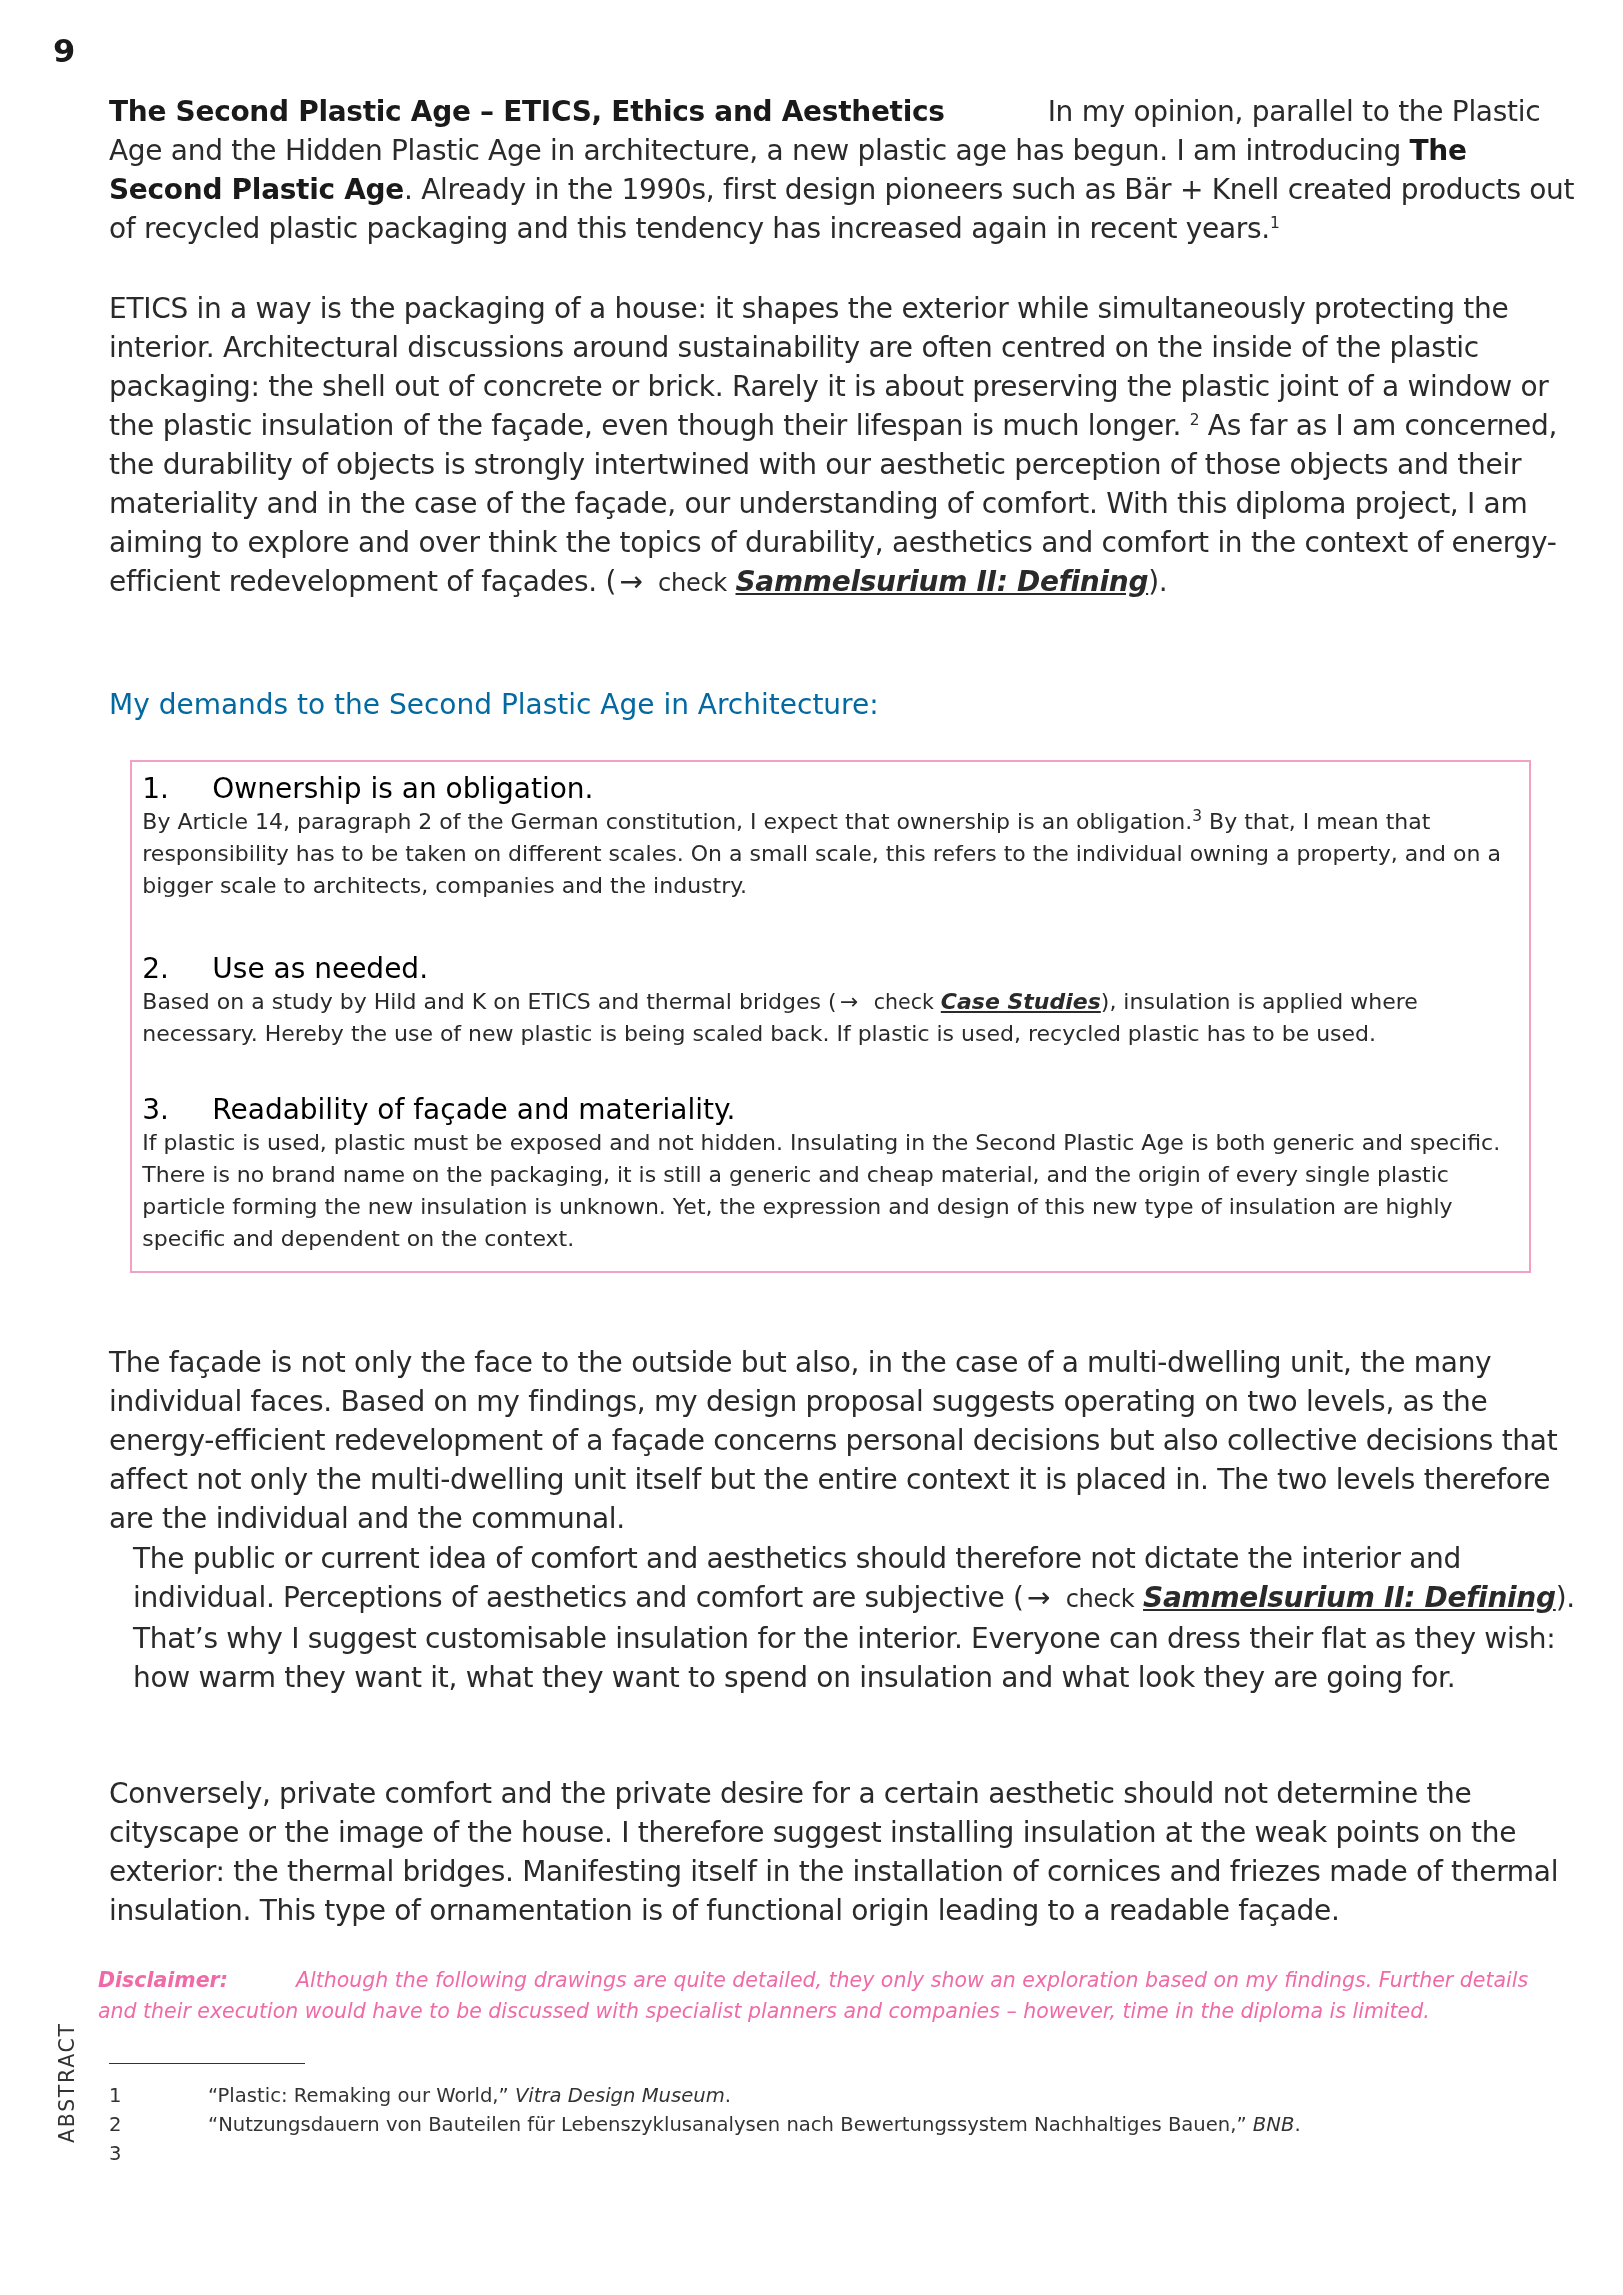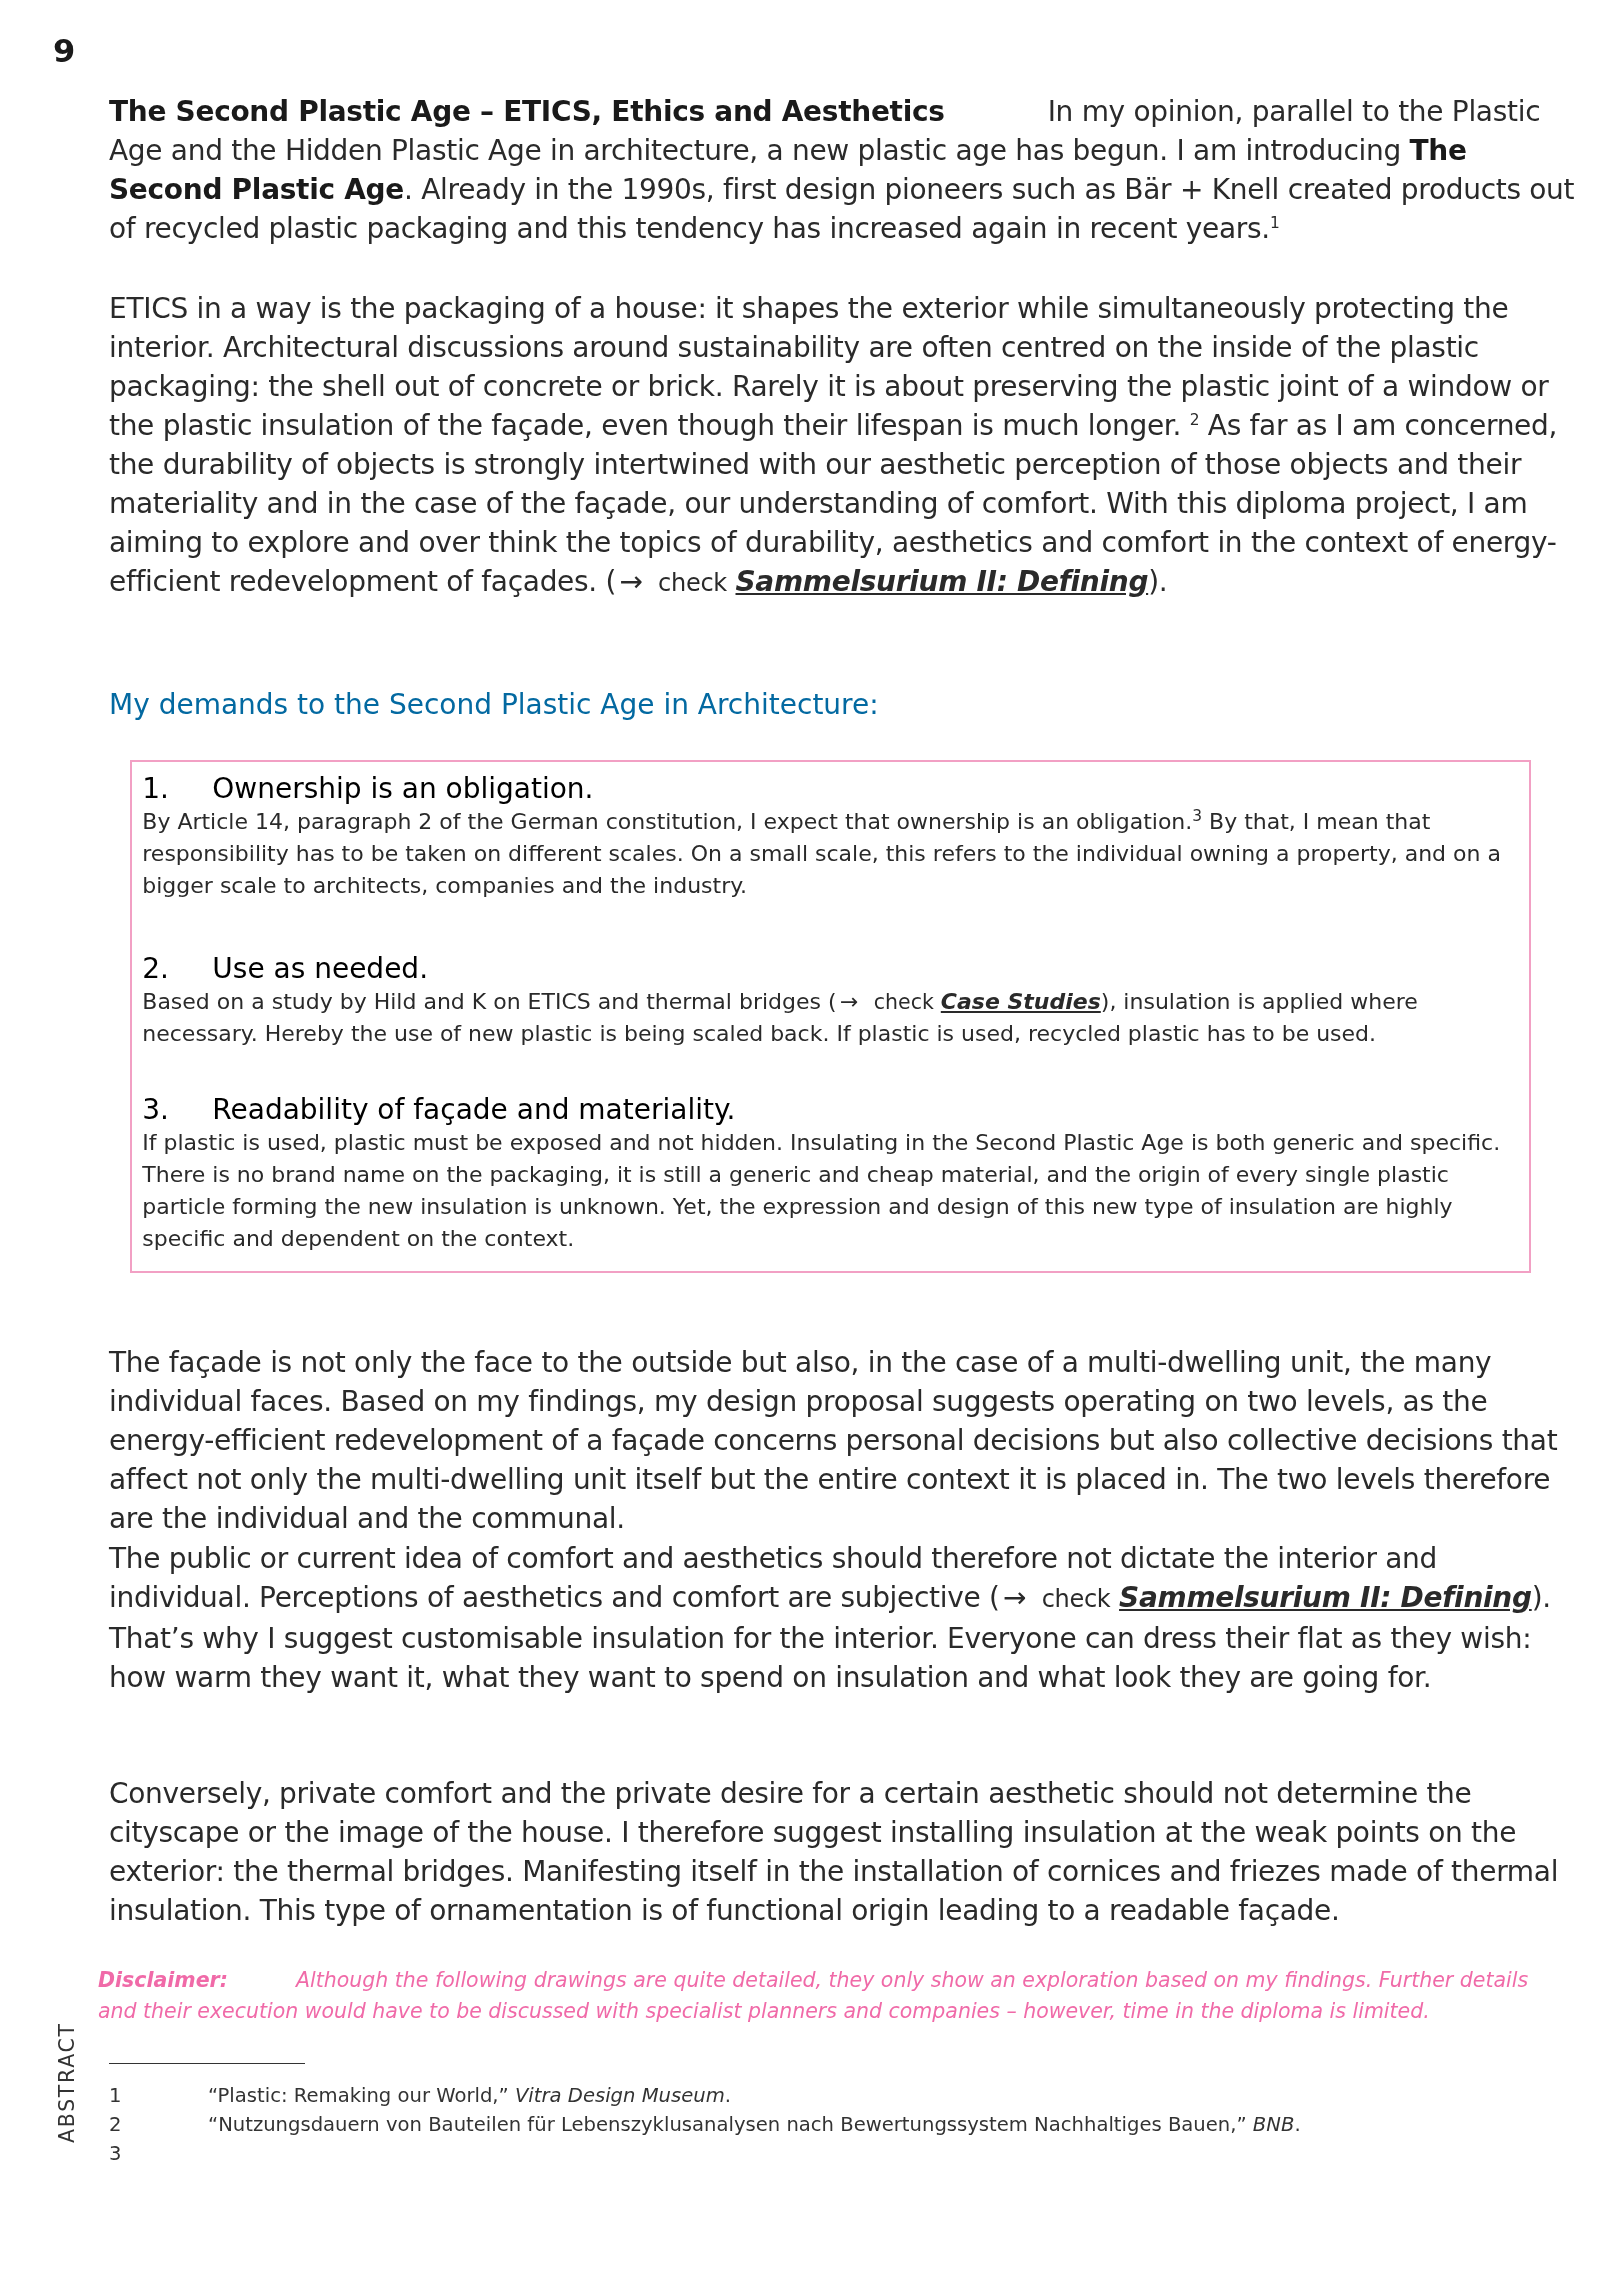--- a/index.html
+++ b/index.html
@@ -16,21 +16,21 @@
   .check { margin-left:15.4px; font-size:24px; }
   .ref { font-style:italic; font-weight:bold; text-decoration:underline; }
   sup { font-size:15.4px; line-height:0; }
   .demands-title { position:absolute; left:109px; top:688px; font-size:28px; color:#0369a1; }
   .box { position:absolute; left:130px; top:760px; width:1401px; height:513px; border:2.6px solid #f2a0c4; box-sizing:border-box; }
   .item { position:absolute; left:10.3px; width:1375px; }
   .item-title { font-size:28px; color:#000000; line-height:34px; }
   .item-title .num { display:inline-block; width:70px; }
   .item-body { font-size:22px; line-height:32px; color:#2a2a2a; }
   .i1 { top:10.3px; } .i2 { top:190px; } .i3 { top:331px; }
-  .p3 { top:1343px; } .p4 { top:1539px; } .p5 { top:1774px; }
+  .p3 { top:1343px; } .p4 { top:1539px;margin-left:24px; } .p5 { top:1774px; }
   .disclaimer { position:absolute; left:98px; top:1965px; width:1469px; font-size:20.5px; line-height:31px;
                 color:#f06aa8; font-style:italic; }
   .disclaimer .label { font-weight:bold; display:inline-block; width:198px; }
   .side-label { position:absolute; left:55px; top:2143px; transform:rotate(-90deg); transform-origin:left top;
                 font-size:20.5px; letter-spacing:1.7px; color:#333; }
   .fn-rule { position:absolute; left:109px; top:2063px; width:196px; border-top:1.7px solid #333; }
   .footnotes { position:absolute; left:109px; top:2081px; font-size:19.6px; line-height:29px; color:#333; }
   .fn { display:flex; }
   .fn .n { width:99px; }
   .fn i { font-style:italic;margin-top:45px; }

